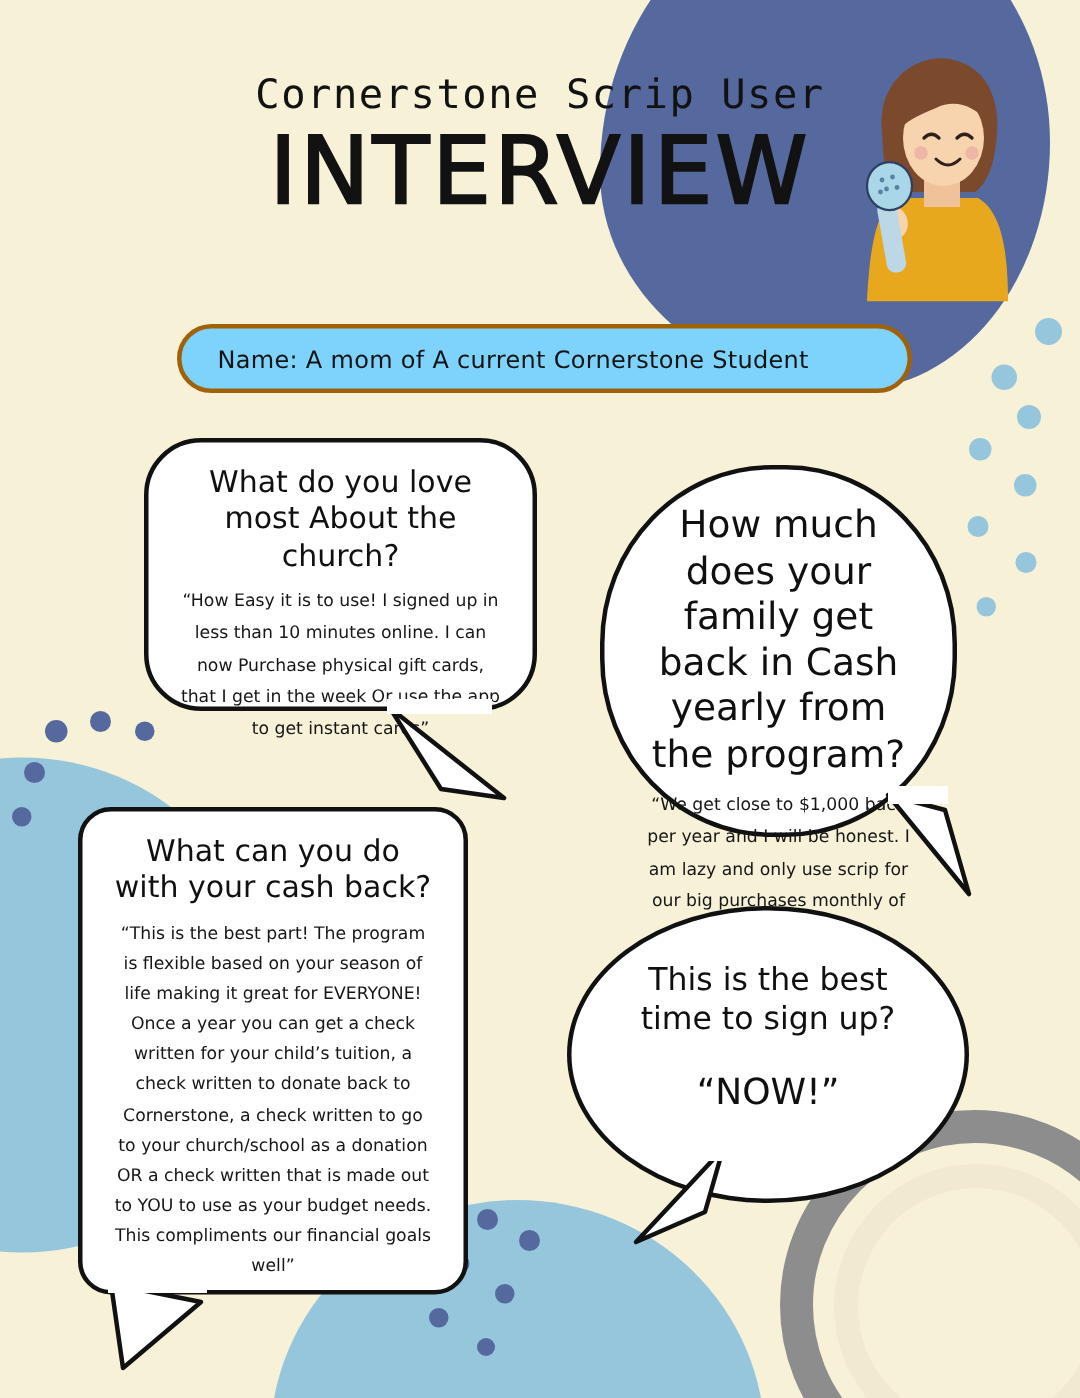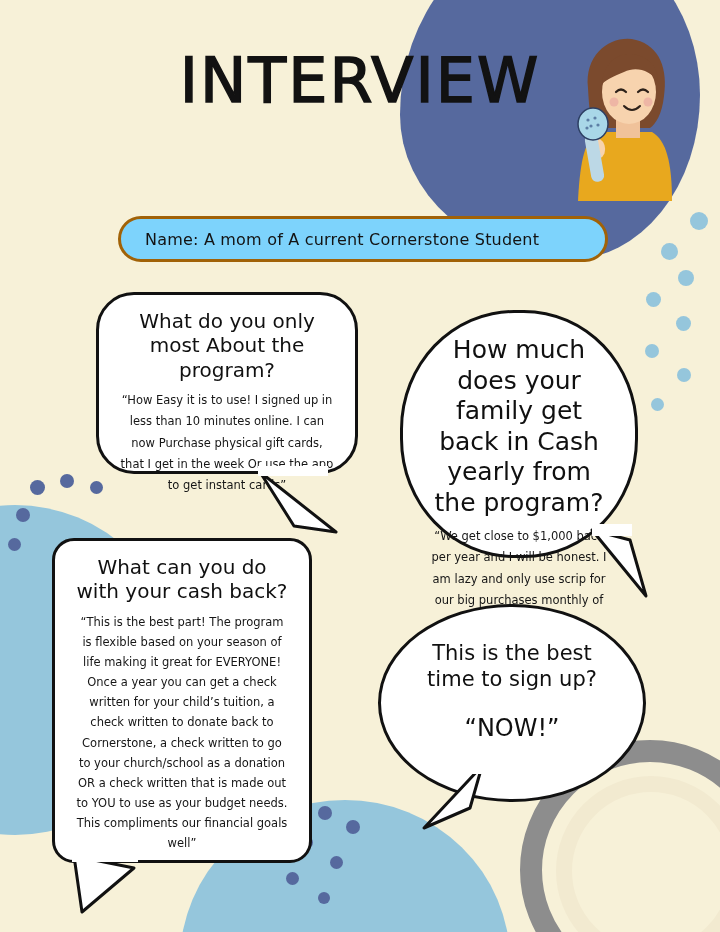--- a/index.html
+++ b/index.html
@@ -204,20 +204,21 @@
   <div class="dot" style="left:8px;top:538px;width:13px;height:13px;background:#56699e;"></div>
 
   <div class="dot" style="left:318px;top:806px;width:14px;height:14px;background:#56699e;"></div>
   <div class="dot" style="left:346px;top:820px;width:14px;height:14px;background:#56699e;"></div>
   <div class="dot" style="left:300px;top:836px;width:13px;height:13px;background:#56699e;"></div>
   <div class="dot" style="left:330px;top:856px;width:13px;height:13px;background:#56699e;"></div>
   <div class="dot" style="left:286px;top:872px;width:13px;height:13px;background:#56699e;"></div>
   <div class="dot" style="left:318px;top:892px;width:12px;height:12px;background:#56699e;"></div>
 
   <div class="header">
+    <p class="title-small">Cornerstone Scrip User</p>
     <p class="title-big">INTERVIEW</p>
   </div>
 
   <div class="illustration">
     <svg viewBox="0 0 140 175" width="140" height="175">
 
       <path d="M36 62 C32 26, 62 8, 84 14 C108 20, 116 44, 112 70 C110 88, 104 98, 98 102 L44 102 C38 96, 37 80, 36 62 Z" fill="#7b4a2d"></path>
 
       <path d="M46 106 C34 112, 28 132, 26 175 L120 175 C120 136, 114 114, 100 106 Z" fill="#e8a81e"></path>
 
@@ -247,21 +248,21 @@
       <circle cx="46" cy="99" r="1.6" fill="#5d7fa5"></circle>
       <circle cx="35" cy="102" r="1.6" fill="#5d7fa5"></circle>
     </svg>
   </div>
 
   <div class="name-bar">
     <span class="name-text">Name: A mom of A current Cornerstone Student</span>
   </div>
 
   <div class="bubble" id="bubble-love">
-    <p class="q">What do you only most About the program?</p>
+    <p class="q">What do you love most About the church?</p>
     <p class="a">“How Easy it is to use! I signed up in less than 10 minutes online. I can now Purchase physical gift cards, that I get in the week Or use the app to get instant cards”</p>
   </div>
   <svg class="tail" style="left:250px;top:466px;" width="110" height="90">
     <path d="M10 6 L86 66 L44 60 Z" fill="#ffffff" stroke="#111" stroke-width="3" stroke-linejoin="round"></path>
     <rect x="8" y="0" width="70" height="10" fill="#ffffff"></rect>
   </svg>
 
   <div class="bubble" id="bubble-cash-amount">
     <p class="q">How much does your family get back in Cash yearly from the program?</p>
     <p class="a">“We get close to $1,000 back per year and I will be honest. I am lazy and only use scrip for our big purchases monthly of gas and groceries.”</p>

